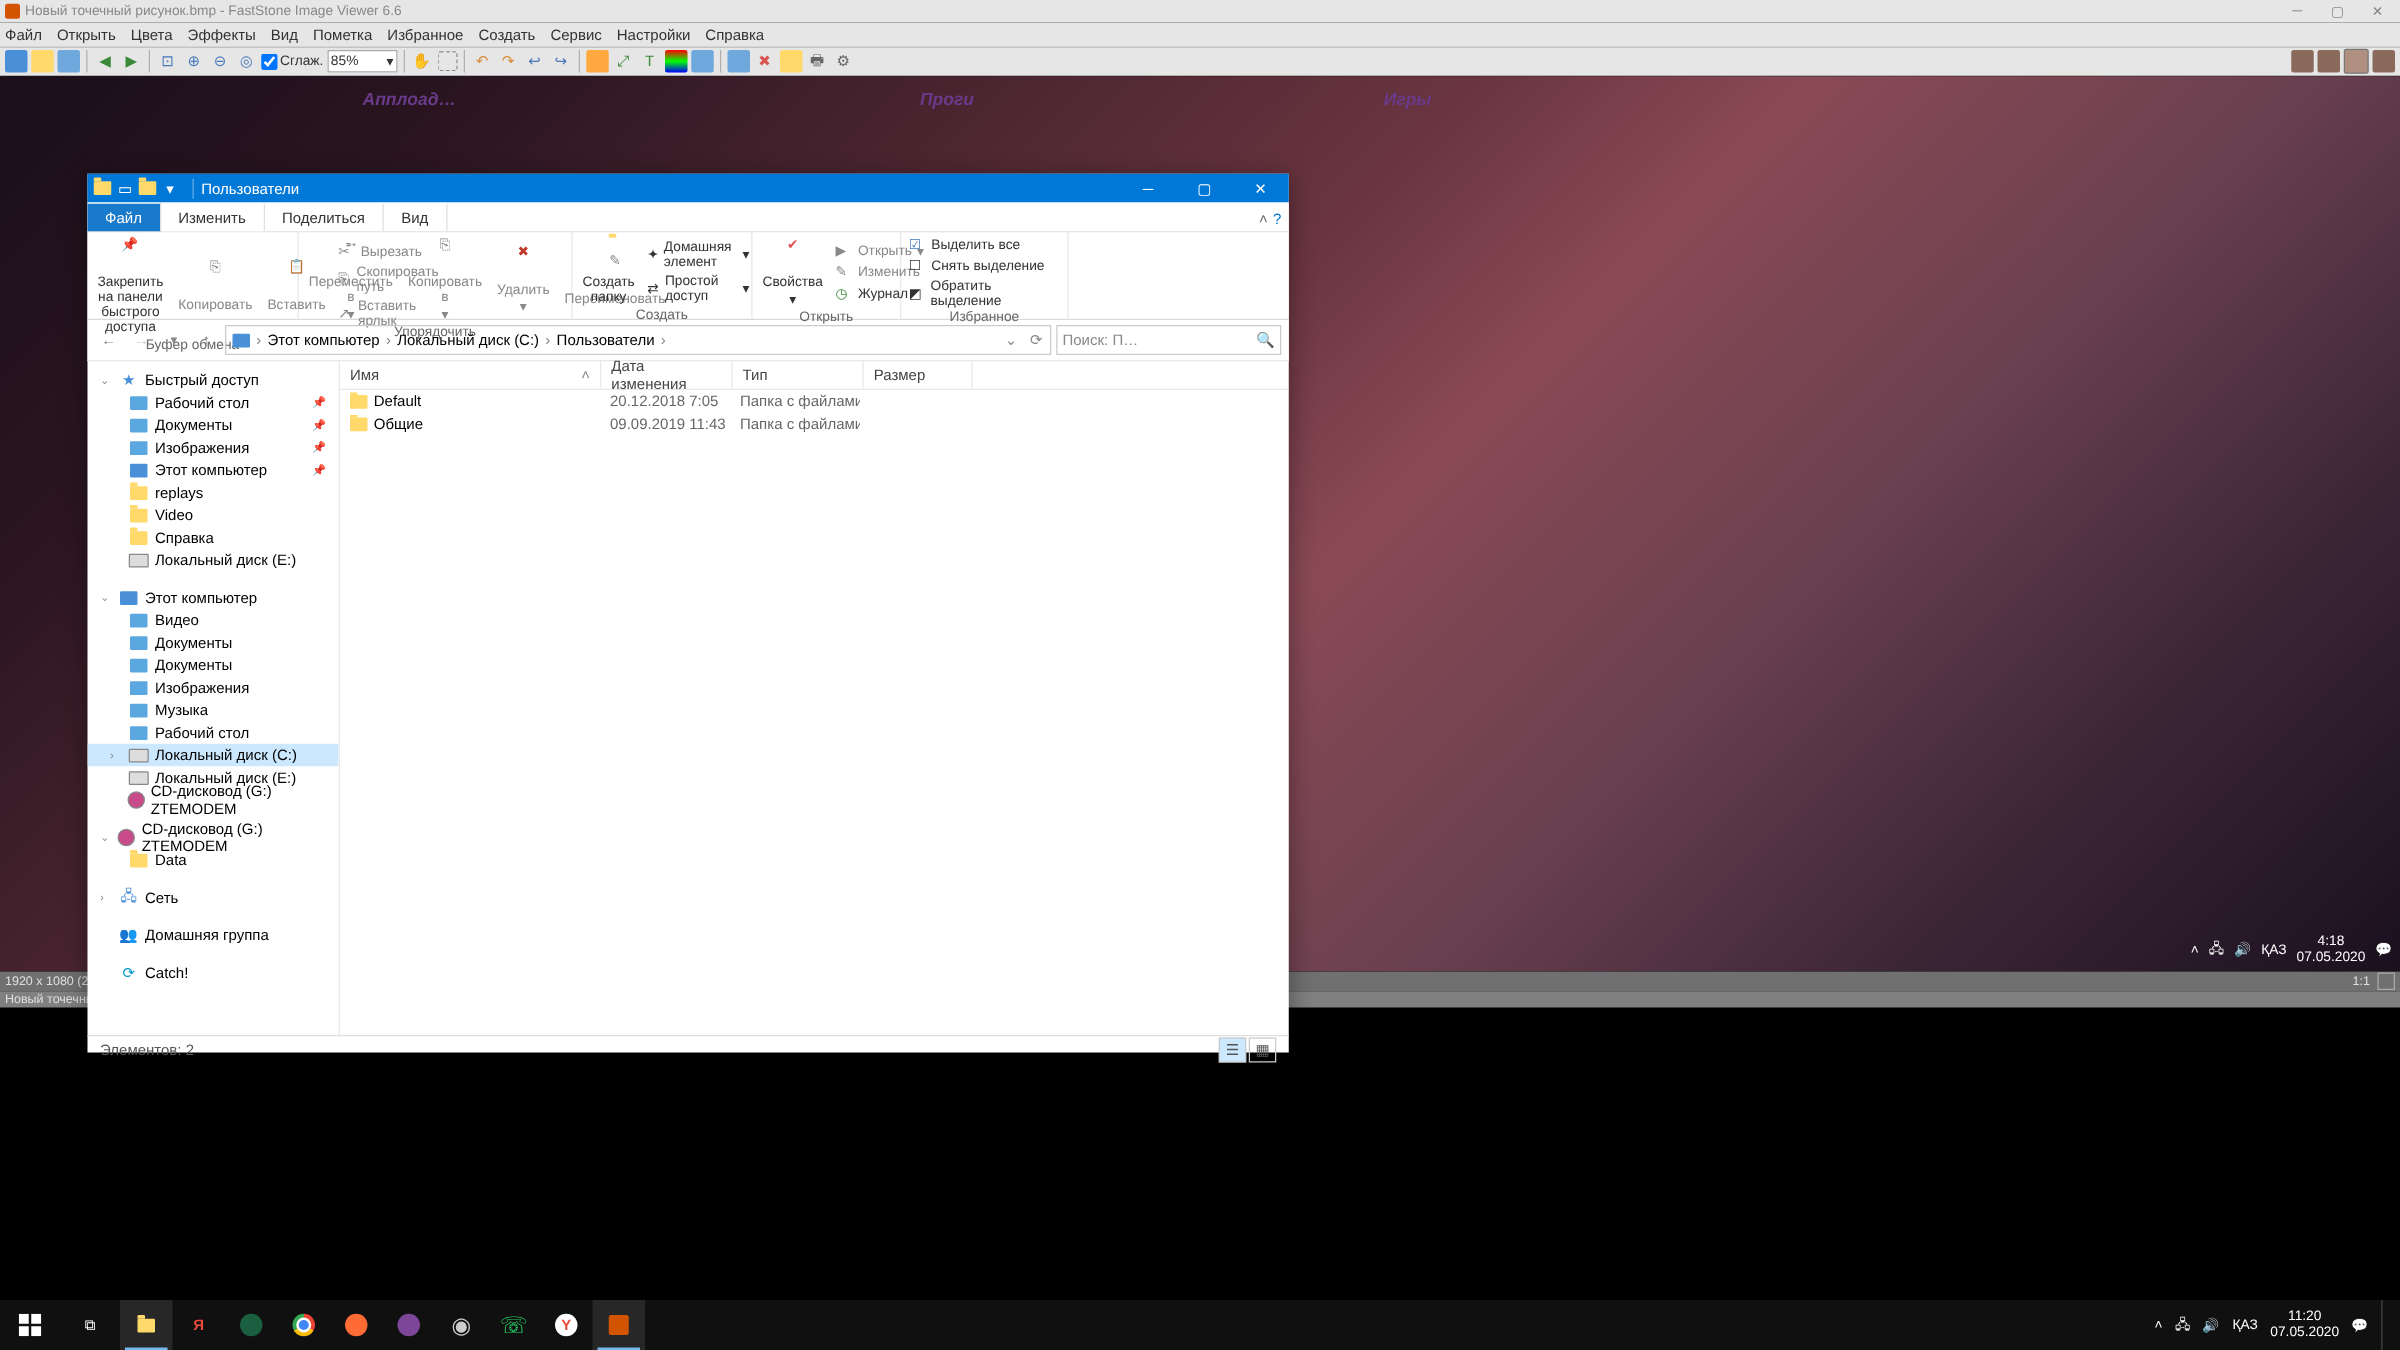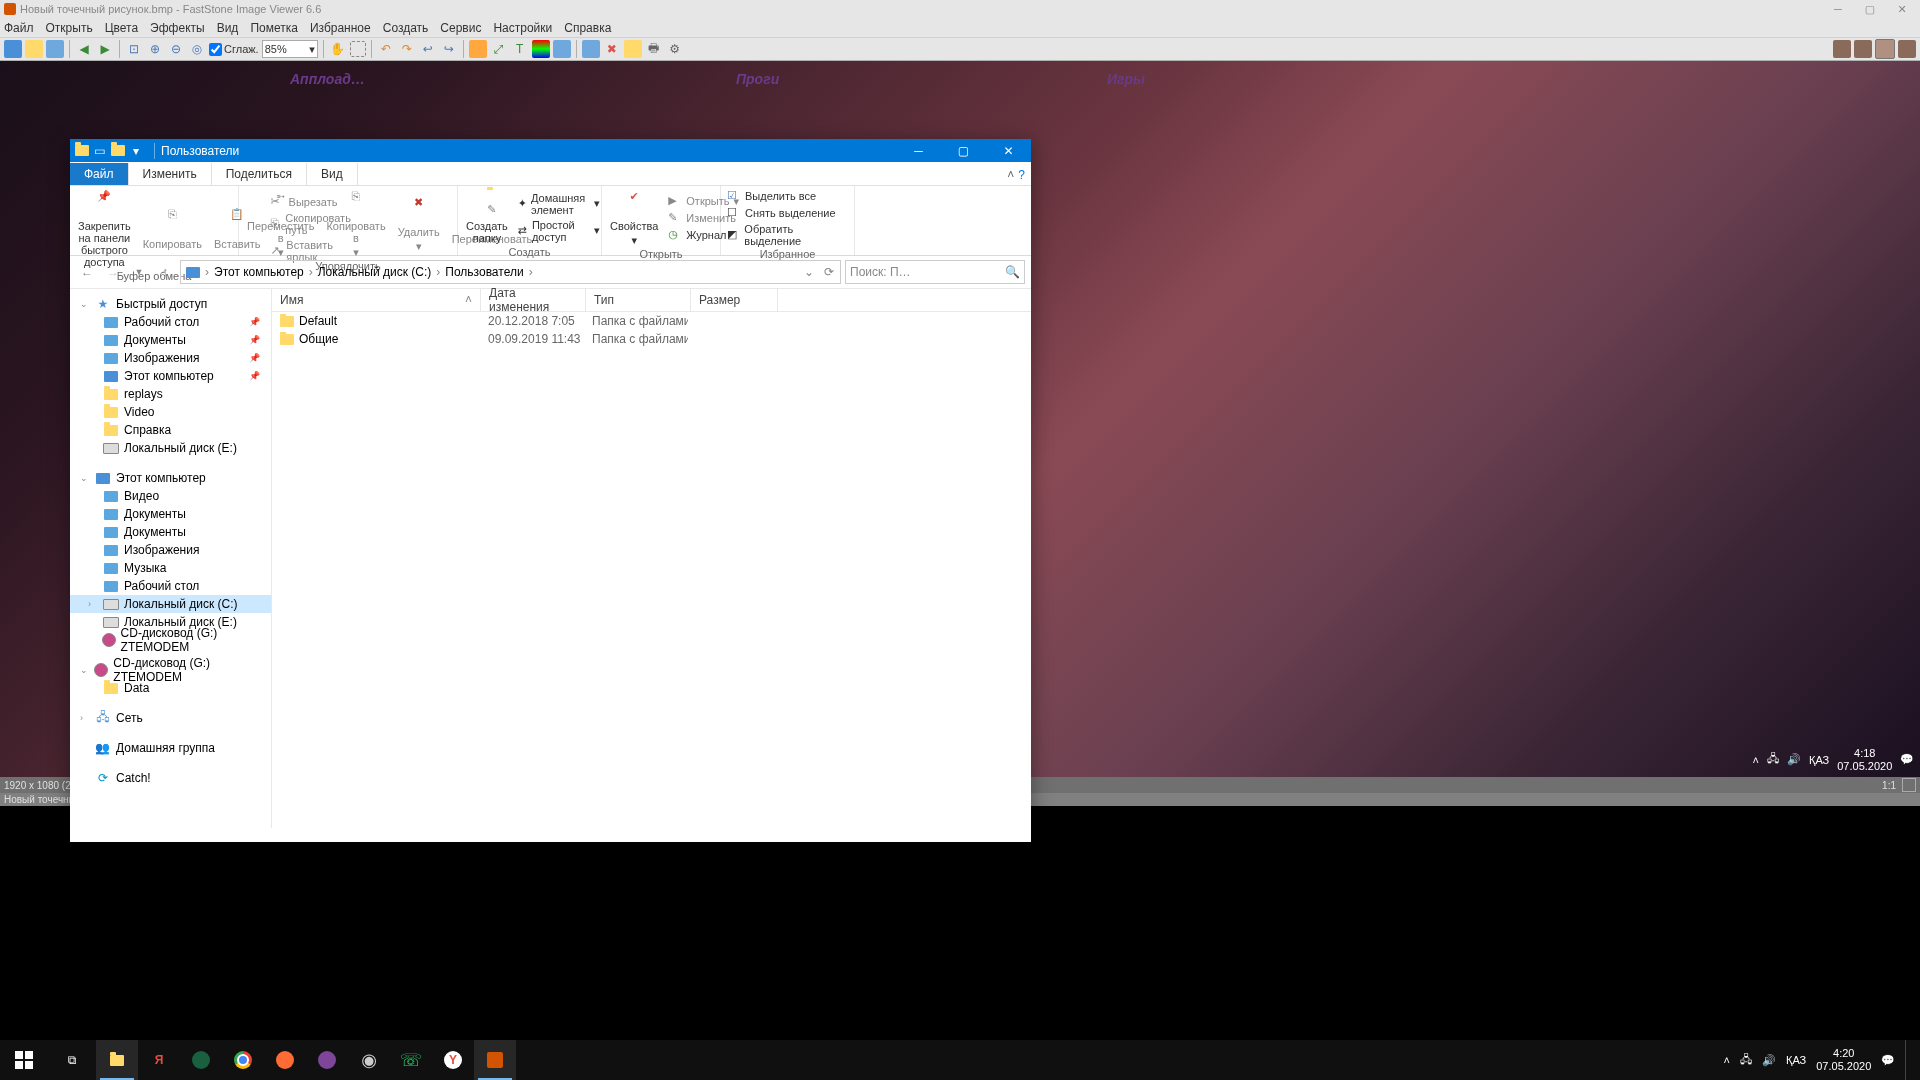--- a/index.html
+++ b/index.html
@@ -530,20 +530,26 @@
             </div>
             <div class="file-row">
               <div class="cell" style="width:192px;display:flex;align-items:center;gap:5px"><span class="folder-ico"></span>Общие</div>
               <div class="cell" style="width:88px;color:#666">09.09.2019 11:43</div>
               <div class="cell" style="width:88px;color:#666">Папка с файлами</div>
               <div class="cell" style="width:70px"></div>
             </div>
           </div>
       </div>
     </div>
+    <div class="ex-status">
+      <span>Элементов: 2</span>
+      <span class="spacer"></span>
+      <span class="vbtn" style="background:#CCE8FF">☰</span>
+      <span class="vbtn">▦</span>
+    </div>
   </div>
 </div>
 
 <div class="fs-status">
   <span>1920 x 1080 (2.07…</span>
   <span class="spacer"></span>
   <span class="right">
     <span>1:1</span>
     <span style="width:12px;height:12px;border:1px solid #aaa"></span>
   </span>
@@ -594,17 +600,17 @@
       </div>
     <div class="tb-pin active">
         <span style="width:16px;height:16px;background:#D35400;border-radius:2px"></span>
       </div>
   </div>
   <div class="tray">
     <span>˄</span>
     <span>🖧</span>
     <span>🔊</span>
     <span>ҚАЗ</span>
-    <span class="clock"><span>4:20</span><br><span>07.05.2020</span></span>
+    <span class="clock"><span>11:20</span><br><span>07.05.2020</span></span>
     <span>💬</span>
     <span style="width:6px;height:40px;border-left:1px solid #444"></span>
   </div>
 </div>
 
 </body></html>

